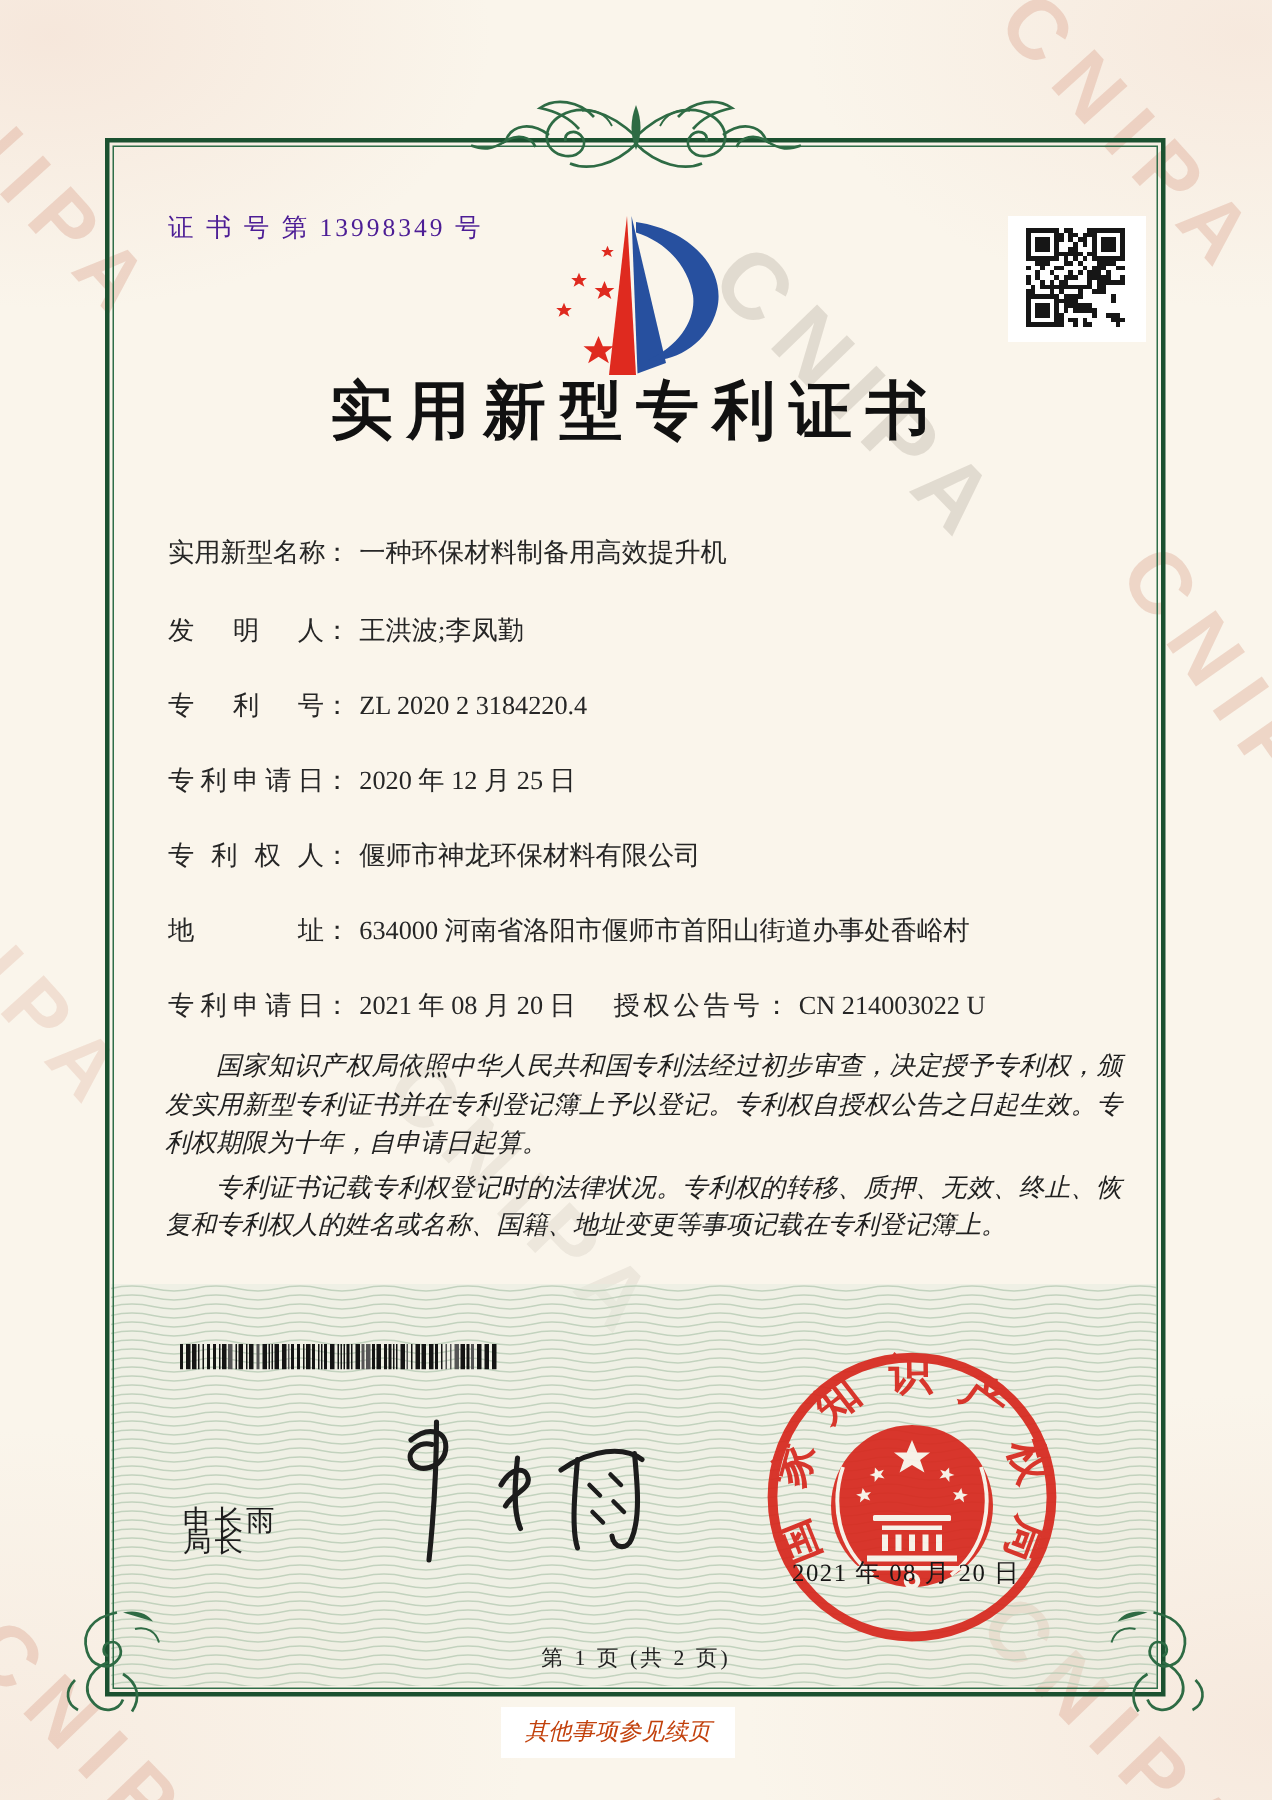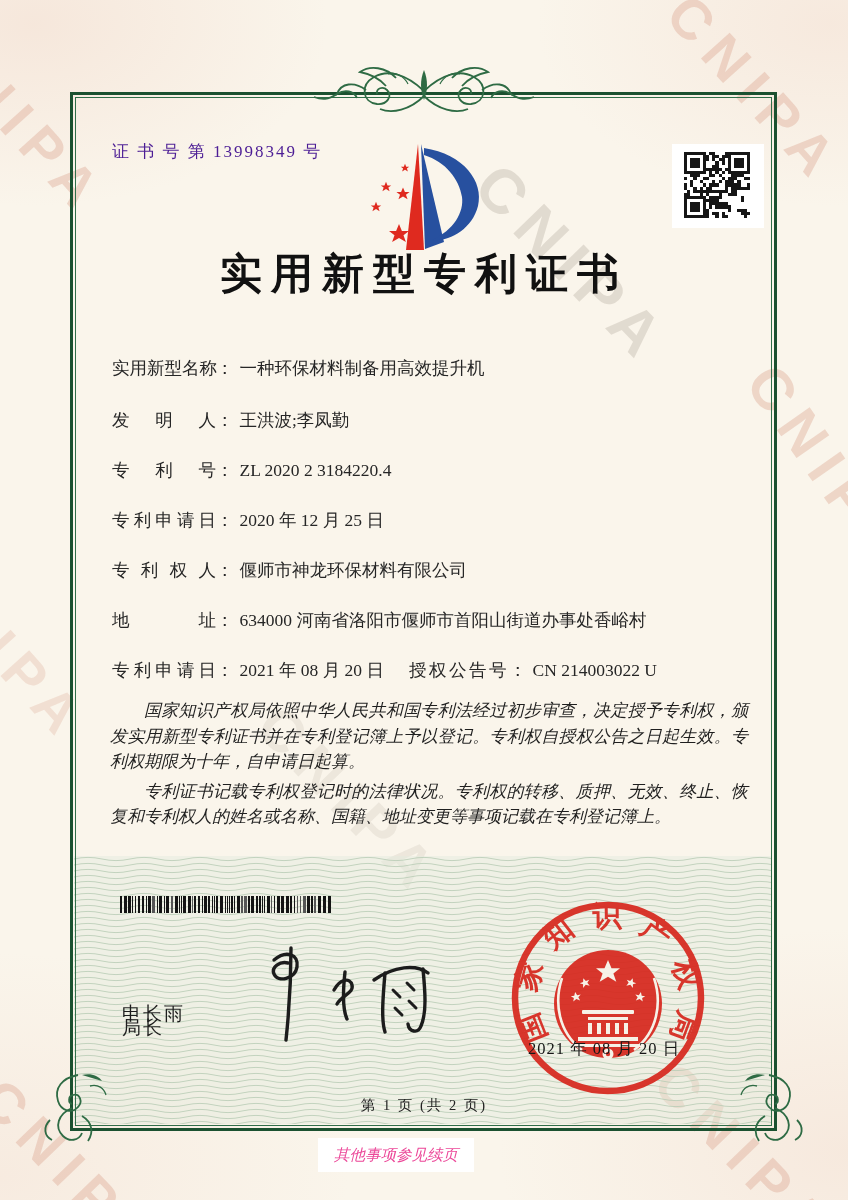--- a/index.html
+++ b/index.html
@@ -50,22 +50,22 @@
   .sig-title{position:absolute;left:122px;top:1015px;font-size:19px;
       font-family:"Liberation Sans","DejaVu Sans",sans-serif;color:#1d1d1d;letter-spacing:2px;}
   .sig-name{position:absolute;left:122px;top:1001px;font-size:19px;
       font-family:"Liberation Sans","DejaVu Sans",sans-serif;color:#1d1d1d;letter-spacing:2px;text-align:center;}
   .signature{position:absolute;left:246px;top:944px;}
   .seal{position:absolute;left:508px;top:896px;}
   .sealdate{position:absolute;left:528px;top:1038px;width:170px;font-size:16.5px;
       letter-spacing:1px;color:#161616;white-space:nowrap;}
   .pageinfo{position:absolute;left:0;top:1096px;width:848px;text-align:center;
       font-size:14.5px;color:#222;letter-spacing:2px;}
-  .notebox{position:absolute;left:318px;top:1138px;width:156px;height:34px;background:#ffffff;
-      text-align:center;line-height:34px;font-size:15.5px;font-style:italic;color:#ec4899;}
+  .notebox{position:absolute;left:334px;top:1138px;width:156px;height:34px;background:#ffffff;
+      text-align:center;line-height:34px;font-size:15.5px;font-style:italic;color:#c2410c;}
 </style>
 </head>
 <body>
 
 <div class="page">
 
   <div class="wm pink" style="left:-34px;top:14px;font-size:56px;transform:rotate(48deg);">CNIPA</div>
   <div class="wm gray" style="left:512px;top:150px;font-size:62px;transform:rotate(46deg);">CNIPA</div>
   <div class="wm pink" style="left:702px;top:-18px;font-size:56px;transform:rotate(48deg);">CNIPA</div>
   <div class="wm pink" style="left:788px;top:352px;font-size:58px;transform:rotate(55deg);">CNIPA</div>

